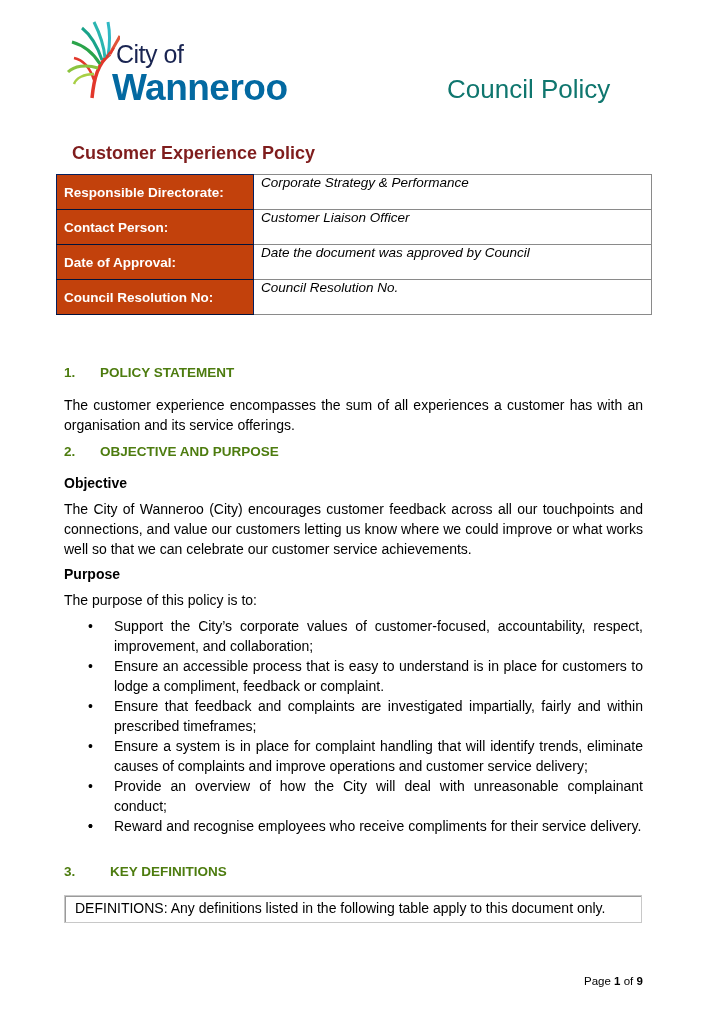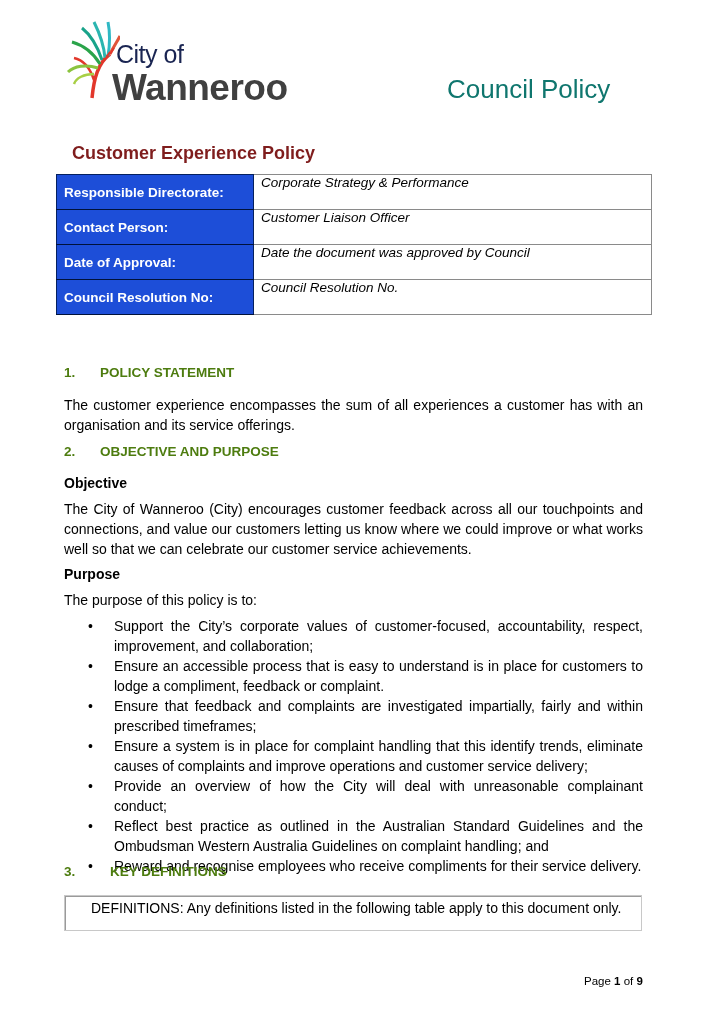--- a/index.html
+++ b/index.html
@@ -1,38 +1,38 @@
 <!DOCTYPE html>
 <html><head>
 <meta charset="utf-8">
 <style>
   html, body { margin: 0; padding: 0; background: #ffffff; }
   body { width: 706px; height: 1021px; position: relative; overflow: hidden;
          font-family: "Liberation Sans", sans-serif; color: #000; }
   .logo { position: absolute; left: 64px; top: 18px; width: 240px; height: 84px; }
   .logo svg { position: absolute; left: 0; top: 0; }
   .logo .city { position: absolute; left: 52px; top: 22px; font-size: 25px; color: #1a2552; letter-spacing: -0.5px; }
-  .logo .wann { position: absolute; left: 48px; top: 50px; font-size: 37px; font-weight: bold; color: #404040; letter-spacing: -0.5px; line-height: 40px; }
+  .logo .wann { position: absolute; left: 48px; top: 50px; font-size: 37px; font-weight: bold; color: #0369a1; letter-spacing: -0.5px; line-height: 40px; }
   .doc-type { position: absolute; left: 447px; top: 74px; font-size: 26px; color: #0f766e; }
   .policy-title { position: absolute; left: 64px; top: 143px; font-size: 18px; font-weight: bold; color: #7f1d1d; margin-left: 8px; }
   table.meta { position: absolute; left: 56px; top: 174px; width: 596px; border-collapse: collapse; }
   table.meta td { height: 34px; border: 1px solid #8a8a8a; padding: 0; vertical-align: top; }
-  table.meta td.lbl { width: 189px; background: #1d4ed8; color: #fff; font-weight: bold; font-size: 13.5px;
+  table.meta td.lbl { width: 189px; background: #c2410c; color: #fff; font-weight: bold; font-size: 13.5px;
                       padding-left: 7px; vertical-align: middle; border-color: #04205f; border-bottom: 1px solid #00123b; }
   table.meta td.val { font-style: italic; font-size: 13.5px; padding-left: 7px; }
   .h1 { position: absolute; left: 64px; font-size: 13.5px; font-weight: bold; color: #4d7c0f; }
   .h1 .num { display: inline-block; width: 36px; }
   .h1.wide .num { width: 46px; }
   .p { position: absolute; left: 64px; width: 579px; font-size: 14px; line-height: 20px; text-align: justify; }
   .sub { position: absolute; left: 64px; font-size: 14px; font-weight: bold; }
   ul.bullets { position: absolute; left: 64px; top: 617px; width: 579px; margin: 0; padding: 0; list-style: none; }
   ul.bullets li { position: relative; padding-left: 50px; font-size: 14px; line-height: 19.5px; text-align: justify; margin-bottom: 1px; }
   ul.bullets li .dot { position: absolute; left: 24px; top: 0; }
-  .def-box { position: absolute; left: 64px; top: 895px; width: 578px; height: 36px; border: 1px solid #c8c8c8;
-             box-shadow: inset 1px 1px 0 #9a9a9a; font-size: 14px; line-height: 24px; padding-left: 26px; box-sizing: border-box; }
+  .def-box { position: absolute; left: 64px; top: 895px; width: 578px; height: 28px; border: 1px solid #c8c8c8;
+             box-shadow: inset 1px 1px 0 #9a9a9a; font-size: 14px; line-height: 24px; padding-left: 10px; box-sizing: border-box; }
   .page-num { position: absolute; left: 584px; top: 975px; font-size: 11.5px; text-align: center; }
   .page-num b { font-weight: bold; }
 </style>
 </head>
 <body>
 
 <div class="logo">
   <svg width="56" height="84" viewBox="0 0 56 84">
     <path d="M28 80 C30 60 34 45 46 36" stroke="#e2372b" stroke-width="3.5" fill="none"></path>
     <path d="M30 62 C26 50 20 42 10 40" stroke="#e2372b" stroke-width="2.5" fill="none"></path>
@@ -86,23 +86,23 @@
 <div class="sub" style="top:475px;">Objective</div>
 <div class="p" style="top:499px;">The City of Wanneroo (City) encourages customer feedback across all our touchpoints and connections, and value our customers letting us know where we could improve or what works well so that we can celebrate our customer service achievements.</div>
 
 <div class="sub" style="top:566px;">Purpose</div>
 <div class="p" style="top:590px;">The purpose of this policy is to:</div>
 
 <ul class="bullets">
   <li><span class="dot">•</span><span>Support the City’s corporate values of customer-focused, accountability, respect, improvement, and collaboration;</span></li>
   <li><span class="dot">•</span><span>Ensure an accessible process that is easy to understand is in place for customers to lodge a compliment, feedback or complaint.</span></li>
   <li><span class="dot">•</span><span>Ensure that feedback and complaints are investigated impartially, fairly and within prescribed timeframes;</span></li>
-  <li><span class="dot">•</span><span>Ensure a system is in place for complaint handling that this identify trends, eliminate causes of complaints and improve operations and customer service delivery;</span></li>
+  <li><span class="dot">•</span><span>Ensure a system is in place for complaint handling that will identify trends, eliminate causes of complaints and improve operations and customer service delivery;</span></li>
   <li><span class="dot">•</span><span>Provide an overview of how the City will deal with unreasonable complainant conduct;</span></li>
-  <li><span class="dot">•</span><span>Reflect best practice as outlined in the Australian Standard Guidelines and the Ombudsman Western Australia Guidelines on complaint handling; and</span></li>
+  <li><span class="dot">•</span></li>
   <li><span class="dot">•</span><span>Reward and recognise employees who receive compliments for their service delivery.</span></li>
 </ul>
 
 <div class="h1 wide" style="top:864px;">
   <span class="num">3.</span><span>KEY DEFINITIONS</span>
 </div>
 
 <div class="def-box">DEFINITIONS: Any definitions listed in the following table apply to this document only.</div>
 
 <div class="page-num">

